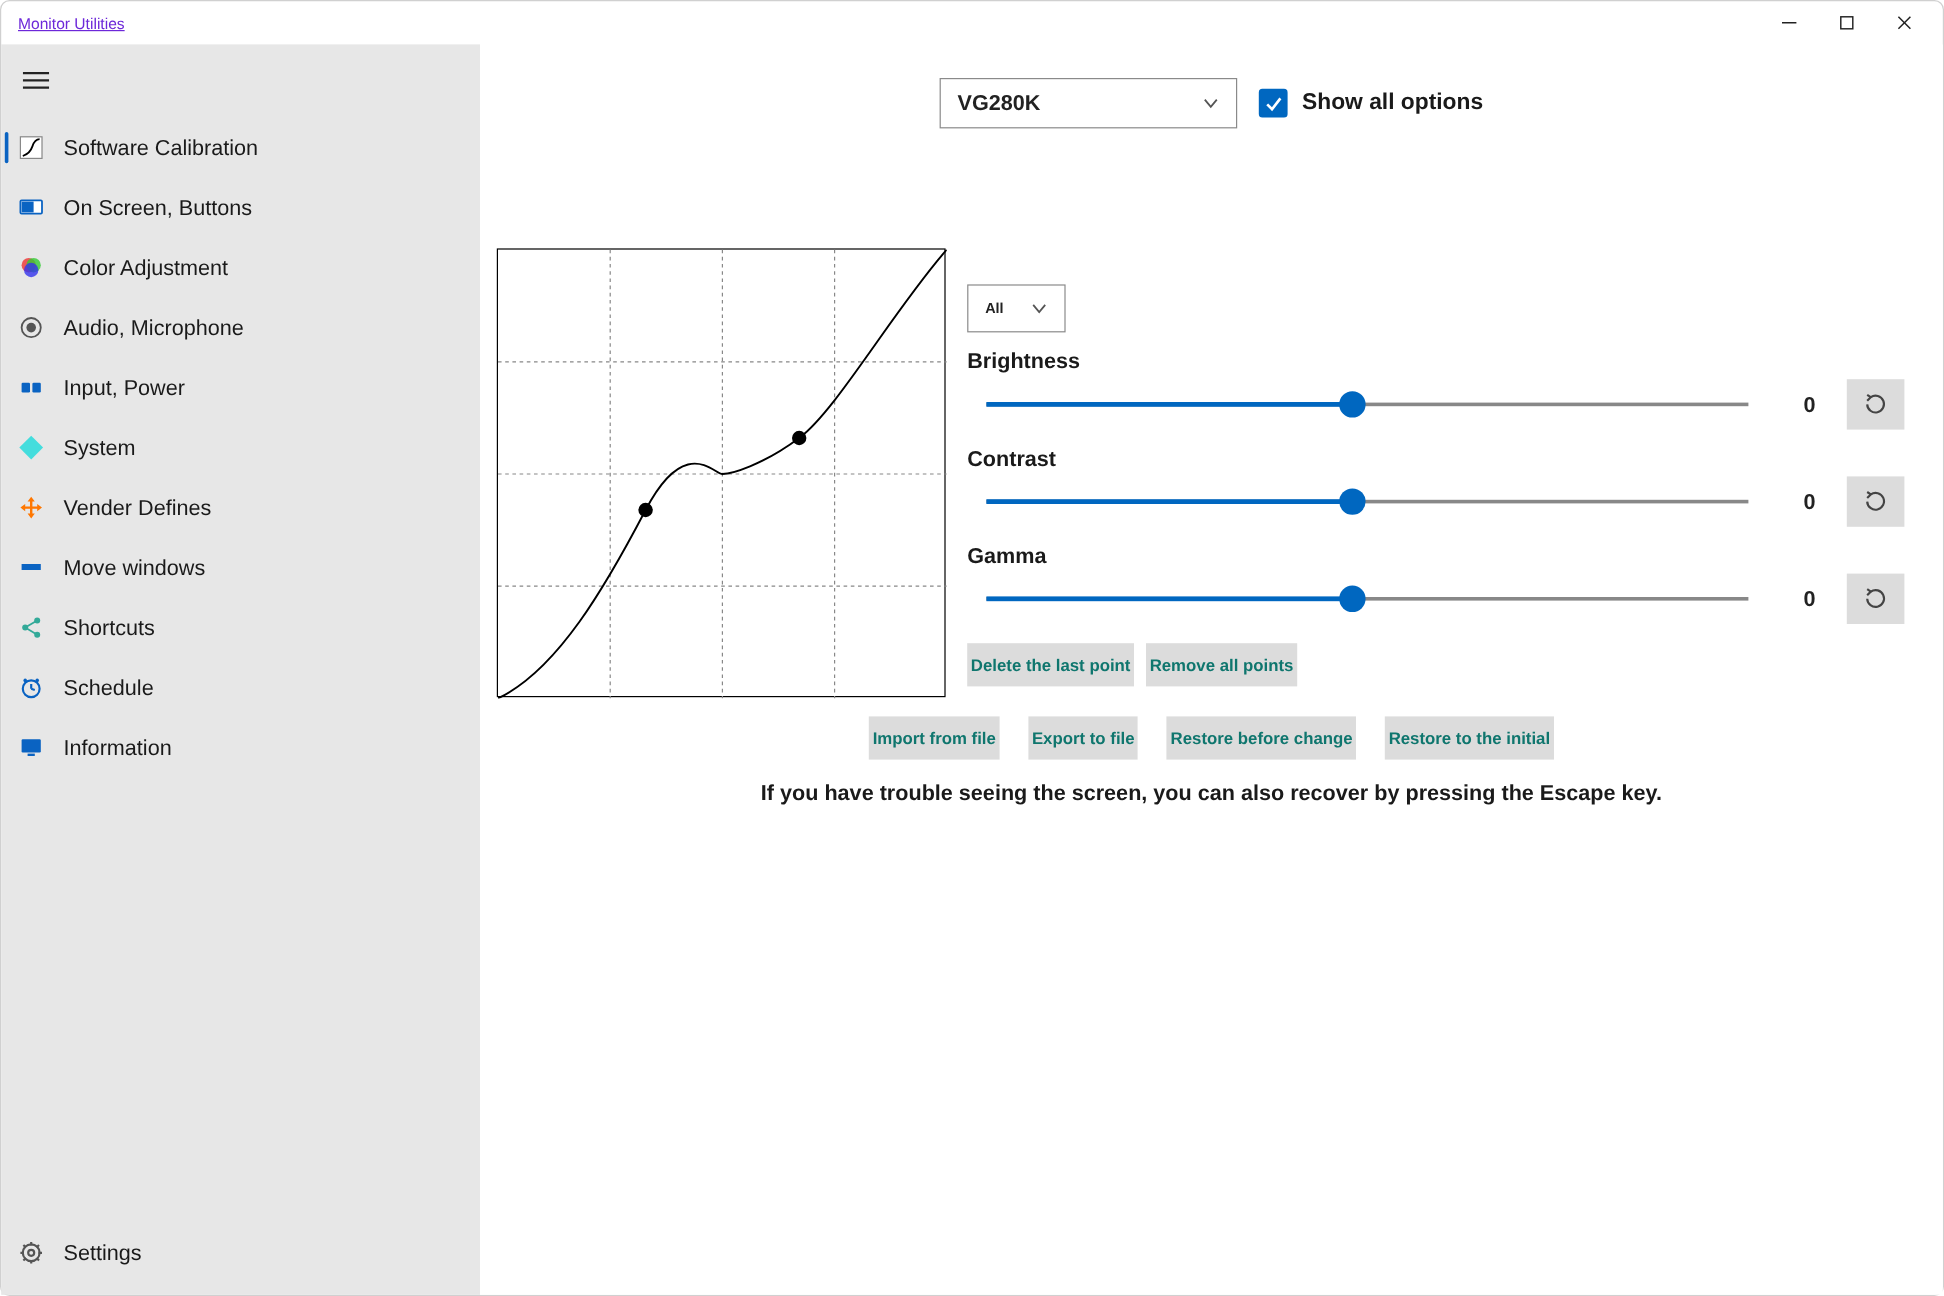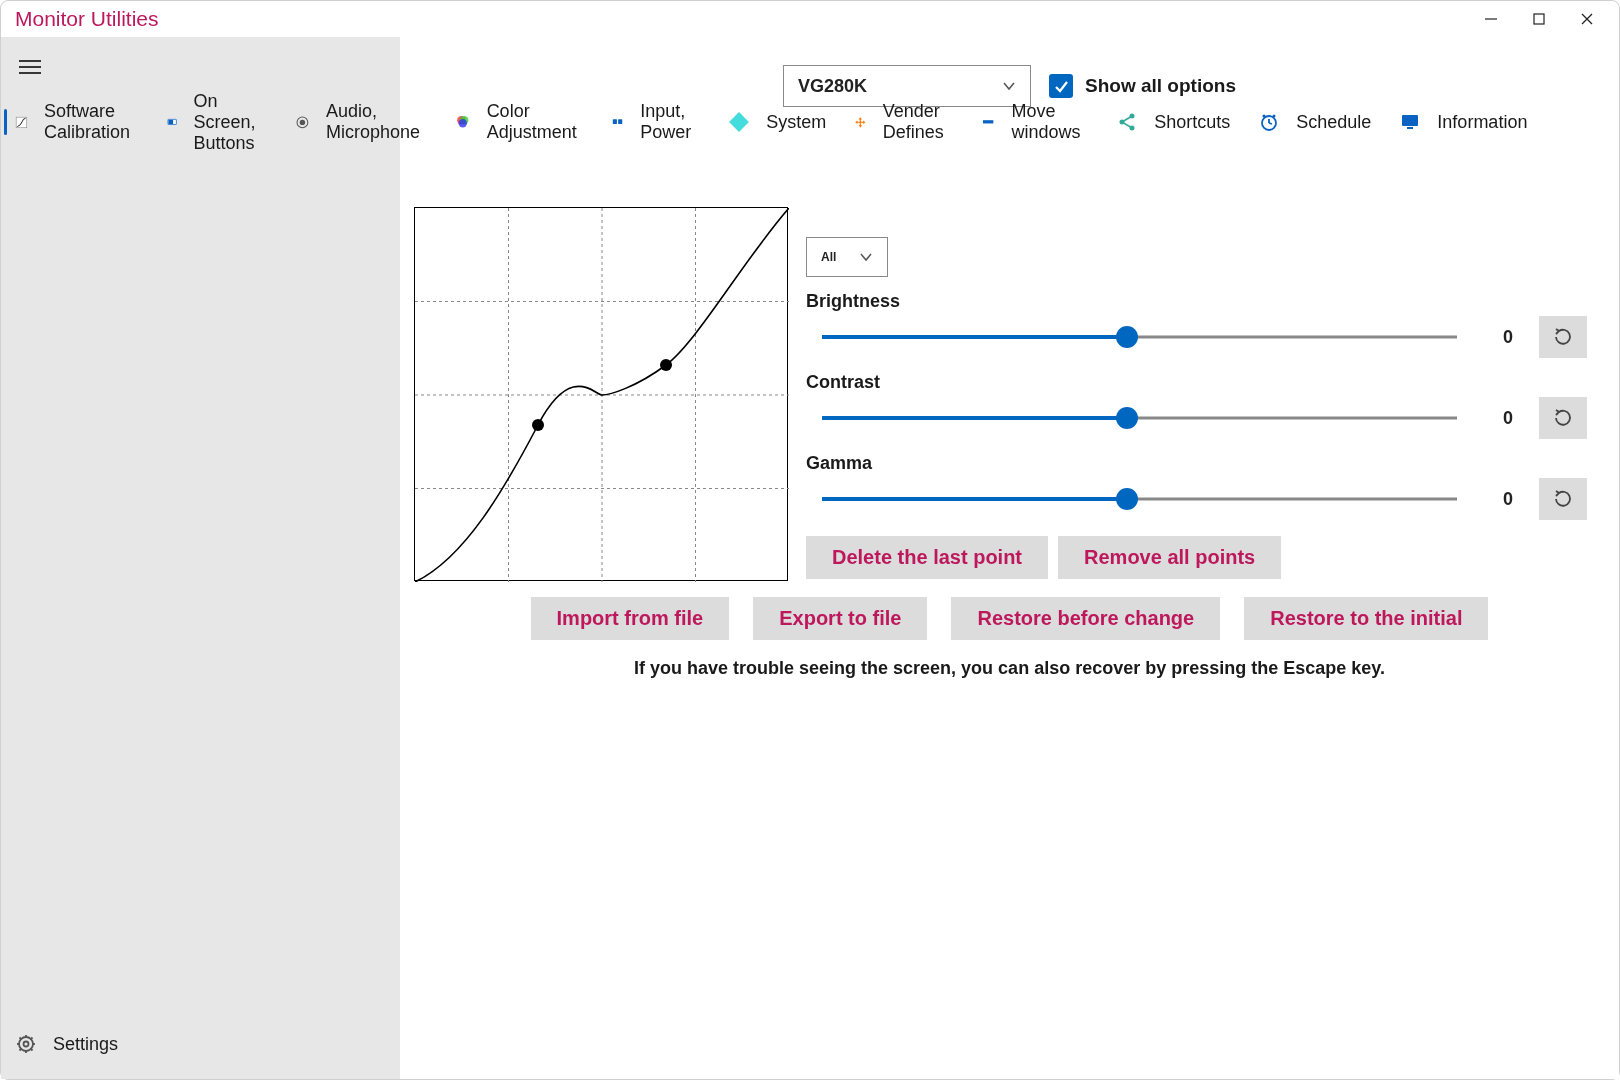--- a/index.html
+++ b/index.html
@@ -1,27 +1,27 @@
 <!DOCTYPE html>
 <html><head>
 <meta charset="utf-8">
 <style>
   * { box-sizing: border-box; margin: 0; padding: 0; font-family: "Segoe UI", Arial, sans-serif; }
   html, body { width: 1620px; height: 1080px; overflow: hidden; background: #fff; }
   .window { width: 1620px; height: 1080px; border: 1px solid #d0d0d0; border-radius: 8px; display: flex; flex-direction: column; background: #fff; }
   .titlebar { height: 36px; display: flex; align-items: center; padding: 0 8px 0 14px; }
-  .titlebar .title { font-size: 21px; color: #be185d; flex: 1; }
+  .titlebar .title { font-size: 13px; color: #6d28d9; flex: 1; text-decoration: underline; }
   .winbtns { display: flex; gap: 0; }
   .winbtn { width: 48px; height: 36px; display: flex; align-items: center; justify-content: center; color: #222; }
   .winbtn svg { width: 14px; height: 14px; }
   .body { flex: 1; display: flex; min-height: 0; }
   .sidebar { width: 399px; background: #e7e7e7; display: flex; flex-direction: column; padding-top: 12px; }
   .hamburger { padding: 10px 18px 18px 18px; }
   .hamburger svg { width: 22px; height: 16px; }
-  .navlist { display: flex; flex-direction: row; }
+  .navlist { display: flex; flex-direction: column; }
   .navitem { display: flex; align-items: center; height: 50px; padding: 0 14px; gap: 16px; font-size: 18px; color: #1a1a1a; position: relative; cursor: default; }
   .navitem.active::before { content: ""; position: absolute; left: 3px; top: 12px; bottom: 12px; width: 3px; background: #0a63c2; border-radius: 2px; }
   .navicon { width: 22px; height: 22px; display: flex; align-items: center; justify-content: center; }
   .spacer { flex: 1; }
   .main { flex: 1; background: #fff; padding: 28px 32px 0 32px; display: flex; flex-direction: column; font-weight: bold; }
   .toprow { display: flex; align-items: center; justify-content: center; gap: 18px; margin-bottom: 100px; }
   .select { display: flex; align-items: center; justify-content: space-between; border: 1px solid #8a8a8a; padding: 8px 14px; width: 248px; height: 42px; font-size: 18px; color: #222; background: #fff; }
   .select.small { width: 82px; height: 40px; font-size: 12px; }
   .chkwrap { display: flex; align-items: center; gap: 12px; font-size: 19px; color: #1a1a1a; }
   .checkbox { width: 24px; height: 24px; background: #0067c0; border-radius: 3px; display: flex; align-items: center; justify-content: center; }
@@ -32,21 +32,21 @@
   .ctrl-label { font-size: 18px; color: #1a1a1a; margin-top: 14px; margin-bottom: 4px; }
   .sliderrow { display: flex; align-items: center; gap: 26px; }
   .slider { position: relative; width: 380px; height: 30px; flex: 1; margin-left: 16px; }
   .track { position: absolute; left: 0; right: 0; top: 50%; height: 3px; background: #888; transform: translateY(-50%); }
   .track-fill { position: absolute; left: 0; top: 50%; height: 4px; background: #0067c0; transform: translateY(-50%); }
   .thumb { position: absolute; top: 50%; width: 22px; height: 22px; background: #0067c0; border-radius: 50%; transform: translate(-50%, -50%); }
   .valtxt { width: 30px; text-align: right; font-size: 18px; color: #222; }
   .resetbtn { width: 48px; height: 42px; background: #dcdcdc; display: flex; align-items: center; justify-content: center; }
   .resetbtn svg { width: 22px; height: 22px; }
   .btnrow { display: flex; gap: 10px; margin-top: 16px; }
-  .btn { background: #dcdcdc; padding: 10px 26px; font-size: 20px; color: #be185d; }
+  .btn { background: #dcdcdc; padding: 10px 3px; font-size: 14px; color: #0f766e; }
   .bottomrow { display: flex; gap: 24px; justify-content: center; margin-top: 16px; }
   .hint { text-align: center; font-size: 18px; color: #1a1a1a; margin-top: 18px; }
   .chevron { width: 14px; height: 14px; }
 </style>
 </head>
 <body>
 
 <div class="window">
 
   <div class="titlebar">
@@ -96,35 +96,35 @@
               <svg viewBox="0 0 22 22">
                 <rect x="2" y="5" width="18" height="11" rx="1" fill="#fff" stroke="#0a63c2" stroke-width="1.5"></rect>
                 <rect x="3" y="6" width="10" height="9" fill="#0a63c2"></rect>
               </svg>
             </span>
           <span>On Screen, Buttons</span>
         </div>
         <div class="navitem">
           <span class="navicon">
               <svg viewBox="0 0 22 22">
-                <circle cx="11" cy="11" r="8" fill="none" stroke="#555" stroke-width="1.5"></circle>
-                <circle cx="11" cy="11" r="4" fill="#555"></circle>
-              </svg>
-            </span>
-          <span>Audio, Microphone</span>
-        </div>
-        <div class="navitem">
-          <span class="navicon">
-              <svg viewBox="0 0 22 22">
                 <circle cx="9" cy="9" r="6" fill="#e33" opacity="0.8"></circle>
                 <circle cx="13" cy="9" r="6" fill="#3c3" opacity="0.8"></circle>
                 <circle cx="11" cy="13" r="6" fill="#33e" opacity="0.8"></circle>
               </svg>
             </span>
           <span>Color Adjustment</span>
+        </div>
+        <div class="navitem">
+          <span class="navicon">
+              <svg viewBox="0 0 22 22">
+                <circle cx="11" cy="11" r="8" fill="none" stroke="#555" stroke-width="1.5"></circle>
+                <circle cx="11" cy="11" r="4" fill="#555"></circle>
+              </svg>
+            </span>
+          <span>Audio, Microphone</span>
         </div>
         <div class="navitem">
           <span class="navicon">
               <svg viewBox="0 0 22 22">
                 <rect x="3" y="7" width="7" height="8" rx="1" fill="#0a63c2"></rect>
                 <rect x="12" y="7" width="7" height="8" rx="1" fill="#0a63c2"></rect>
               </svg>
             </span>
           <span>Input, Power</span>
         </div>

